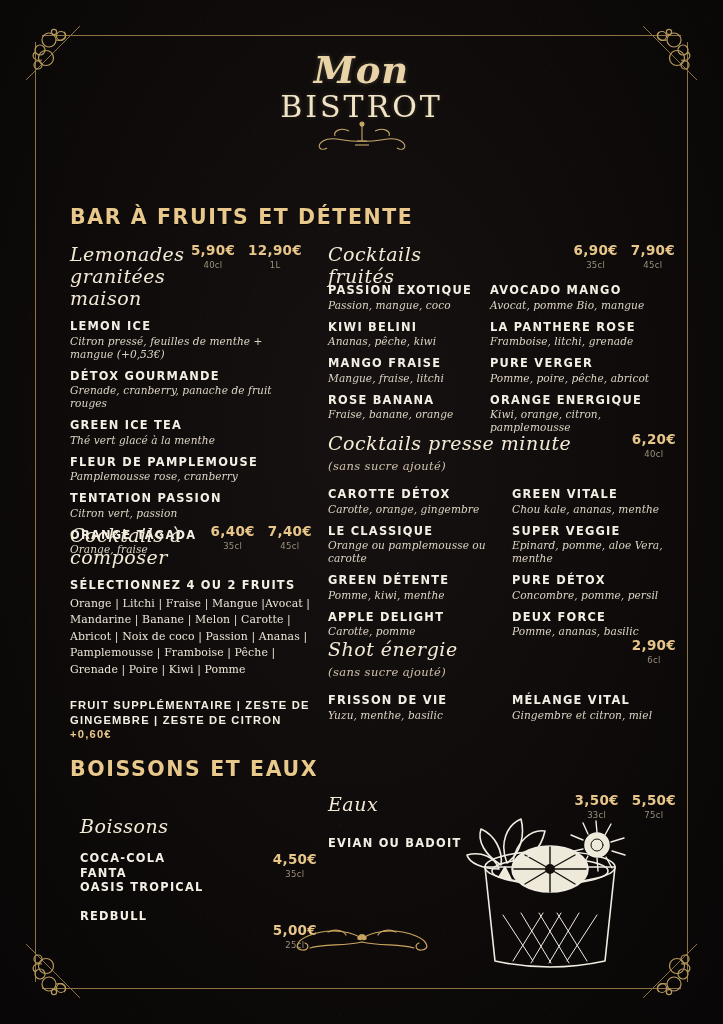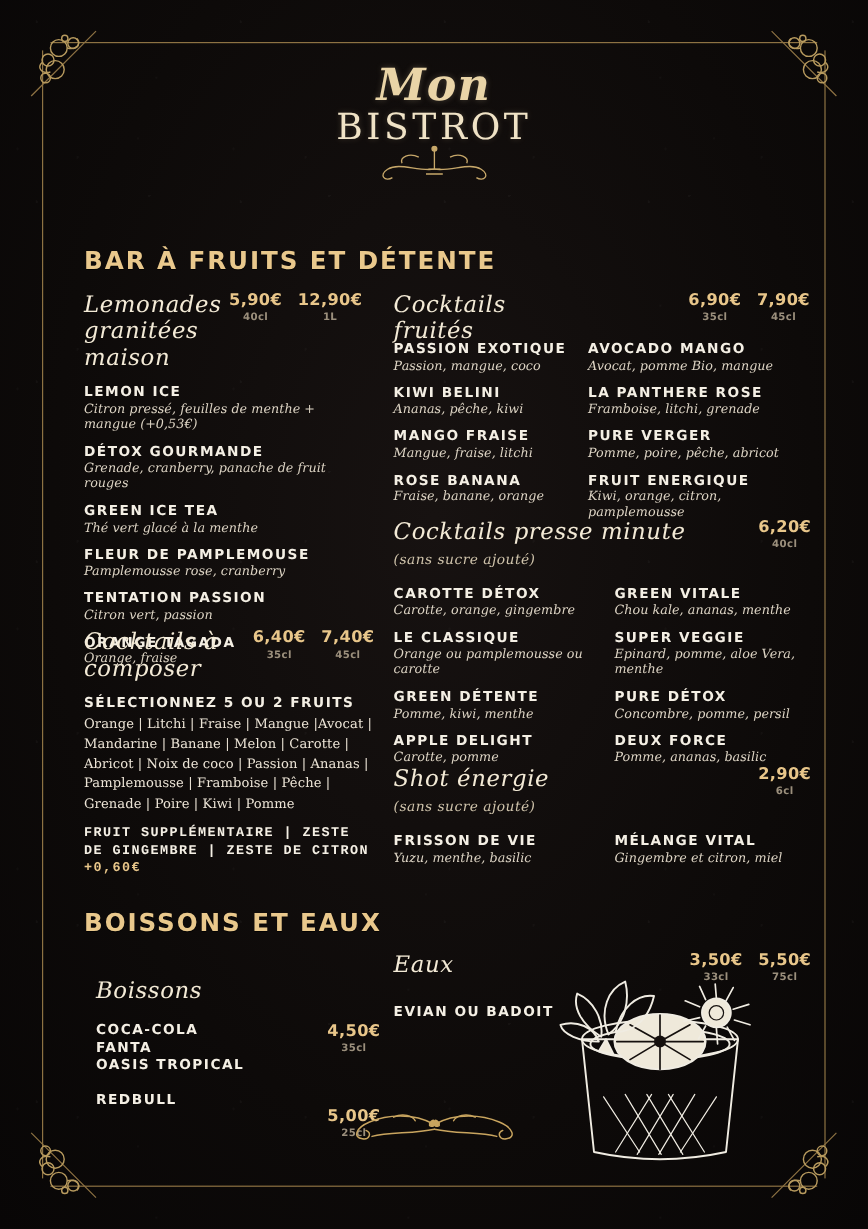--- a/index.html
+++ b/index.html
@@ -63,21 +63,21 @@
     font-family:"DejaVu Serif",serif;font-style:italic;
     color:#f3ead6;font-size:19px;line-height:22px;letter-spacing:.5px;
   }
   .script .sub{display:block;font-size:11.5px;color:#cfc3ab;letter-spacing:.4px;margin-top:1px;}
 
   
   .price{
     font-family:"DejaVu Sans",sans-serif;font-weight:bold;
     font-size:13.5px;color:#e8c68a;letter-spacing:.3px;text-align:center;line-height:14px;
   }
-  .vol{display:block;font-family:"DejaVu Sans",sans-serif;font-weight:bold;
+  .vol{display:block;font-family:"DejaVu Sans",sans-serif;font-weight:normal;
        font-size:8.5px;color:#9b8f7c;letter-spacing:.3px;margin-top:1px;}
   .price-row{display:flex;gap:13px;justify-content:flex-end;}
 
   
   .item{margin-bottom:9px;}
   .item-name{
     font-family:"DejaVu Sans",sans-serif;font-weight:bold;
     font-size:11.4px;letter-spacing:1.25px;color:#f4efe4;line-height:13.5px;
   }
   .item-desc{
@@ -99,22 +99,22 @@
 
   .hd{display:flex;justify-content:space-between;align-items:flex-start;margin-bottom:11px;}
   .two-col{display:flex;gap:20px;}
   .two-col > div{width:50%;}
 
   .fruitlist{
     font-family:"DejaVu Serif",serif;
     font-size:10.9px;color:#ece4d6;line-height:16.5px;letter-spacing:.1px;
   }
   .supp{
-    font-family:Liberation Mono, monospace;font-weight:bold;
-    font-size:11.2px;letter-spacing:1.2px;color:#f4efe4;line-height:14.5px;margin-top:10px;
+    font-family:Liberation Sans, sans-serif;font-weight:bold;
+    font-size:11.2px;letter-spacing:1.2px;color:#f4efe4;line-height:14.5px;margin-top:20px;
   }
 
   .soda-row{display:flex;justify-content:space-between;align-items:flex-start;}
   .soda-names .item-name{margin-bottom:1px;}
 
   .bottom-flourish{position:absolute;left:50%;transform:translateX(-50%);bottom:62px;}
   .glass{position:absolute;right:78px;bottom:44px;}
 </style>
 </head>
 <body>
@@ -245,21 +245,21 @@
         <div class="price">
           <span>6,40€</span>
           <span class="vol">35cl</span>
         </div>
         <div class="price">
           <span>7,40€</span>
           <span class="vol">45cl</span>
         </div>
       </div>
     </div>
-    <div class="item-name" style="margin-bottom:3px">SÉLECTIONNEZ 5 OU 2 FRUITS</div>
+    <div class="item-name" style="margin-bottom:3px">SÉLECTIONNEZ 4 OU 2 FRUITS</div>
     <div class="fruitlist">Orange | Litchi | Fraise | Mangue |Avocat | Mandarine | Banane | Melon | Carotte | Abricot | Noix de coco | Passion | Ananas | Pamplemousse | Framboise | Pêche | Grenade | Poire | Kiwi | Pomme</div>
     <div class="supp">
       <span>FRUIT SUPPLÉMENTAIRE | ZESTE DE GINGEMBRE | ZESTE DE CITRON</span>
       <span class="gold">+0,60€</span>
     </div>
   </div>
 
   <div class="blk" id="blk-fruites">
     <div class="script" style="height:30px;margin-bottom:11px">Cocktails fruités</div>
     <div class="item">
@@ -297,21 +297,21 @@
     </div>
     <div class="item">
       <div class="item-name">LA PANTHERE ROSE</div>
       <div class="item-desc">Framboise, litchi, grenade</div>
     </div>
     <div class="item">
       <div class="item-name">PURE VERGER</div>
       <div class="item-desc">Pomme, poire, pêche, abricot</div>
     </div>
     <div class="item">
-      <div class="item-name">FRUIT ENERGIQUE</div>
+      <div class="item-name">ORANGE ENERGIQUE</div>
       <div class="item-desc">Kiwi, orange, citron, pamplemousse</div>
     </div>
   </div>
 
   <div class="blk" id="blk-presse">
     <div class="hd">
       <div class="script">
         <span>Cocktails presse minute</span>
         <span class="sub">(sans sucre ajouté)</span>
       </div>

